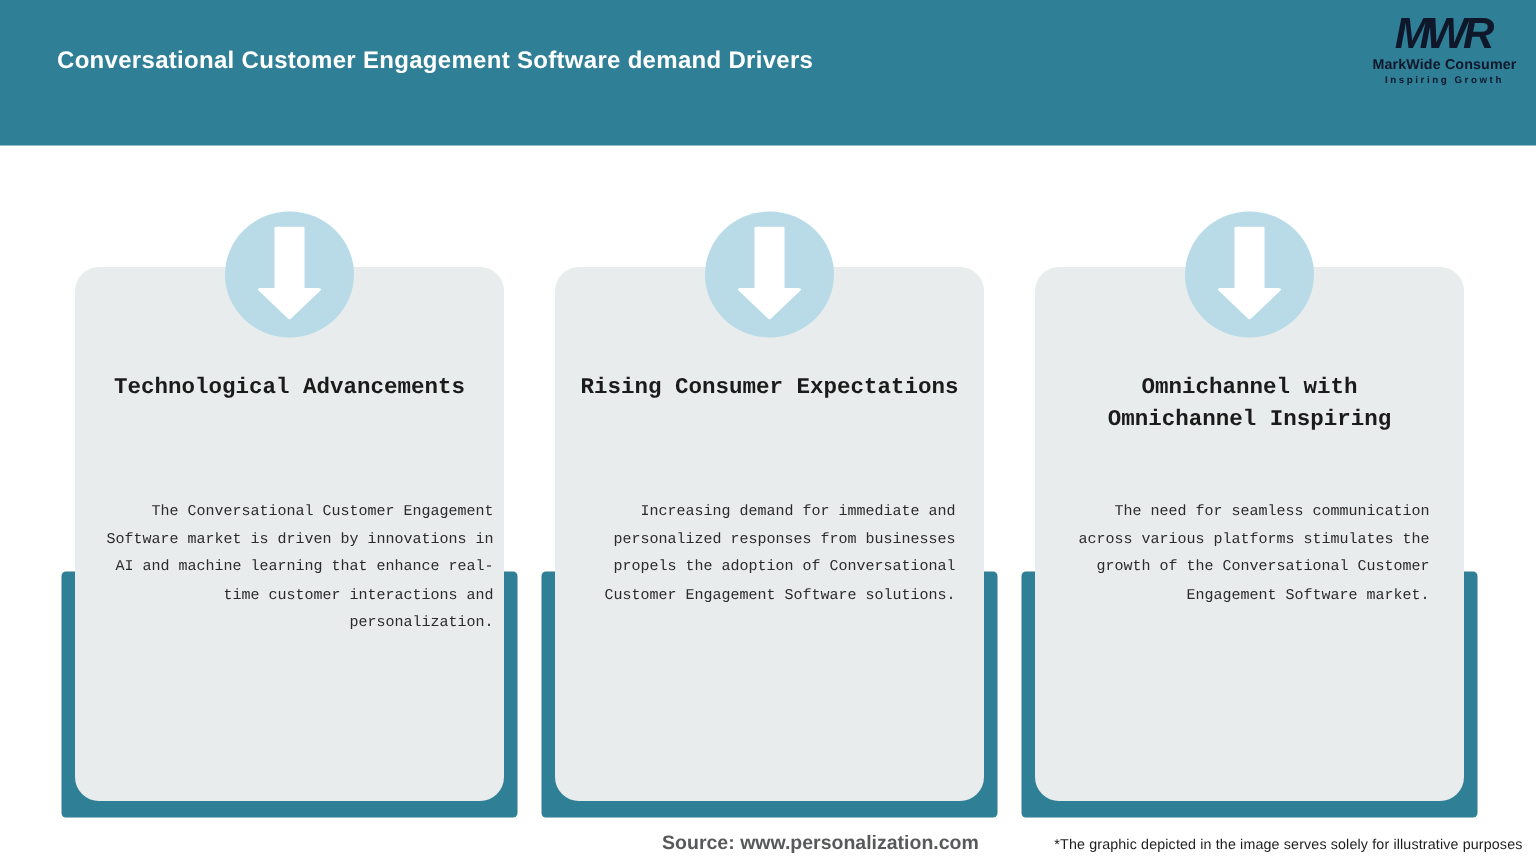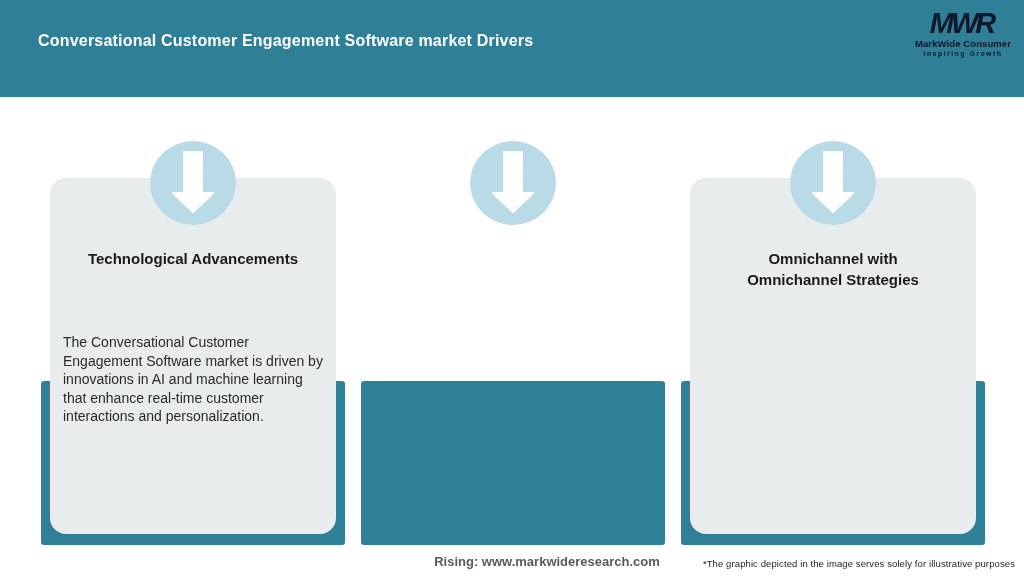--- a/index.html
+++ b/index.html
@@ -14,43 +14,43 @@
     color:#ffffff;letter-spacing:0.2px;line-height:22px;white-space:nowrap;
   }
   .logo{position:absolute;right:11px;top:8px;width:100px;text-align:center;color:#0f172a;}
   .logo-acronym{
     font-size:29px;line-height:30px;font-weight:bold;font-style:italic;
     letter-spacing:-3px;padding-right:3px;
   }
   .logo-name{font-size:9.5px;font-weight:bold;line-height:11px;letter-spacing:0.1px;}
   .logo-tagline{font-size:6.5px;font-weight:bold;letter-spacing:1.7px;line-height:9px;}
   
-  .col{position:absolute;top:0;width:320px;height:408px;}
+  .col{position:absolute;top:0;width:320px;height:408px;font-family:Liberation Mono, monospace;}
   .col.c1{left:33px;} .col.c2{left:353px;} .col.c3{left:673px;}
   .backing{
     position:absolute;left:8px;top:381px;width:304px;height:164px;
     background:#2f7f96;border-radius:3px;
   }
   .card{
     position:absolute;left:17px;top:178px;width:286px;height:356px;
     background:#e9ecec;border-radius:16px;
   }
   .circle{
     position:absolute;left:117px;top:141px;width:86px;height:84px;border-radius:50%;
     background:#b9dbe8;display:flex;align-items:center;justify-content:center;
   }
   .circle svg{display:block;margin-top:-2px;}
   .card-title{
     position:absolute;left:0;top:70px;width:100%;text-align:center;
     font-size:15px;font-weight:bold;color:#1b1b1b;line-height:21px;
   }
   .card-title span{display:block;}
   .card-body{
-    position:absolute;left:13px;top:155px;font-size:14px;line-height:18.5px;
-    color:#2b2b2b;text-align:left;
+    position:absolute;left:13px;top:155px;font-size:10px;line-height:18.5px;
+    color:#2b2b2b;text-align:right;
   }
   .c1 .card-body{width:266px;}
   .c2 .card-body{width:254px;}
   .c3 .card-body{width:250px;}
   
   .source{
     position:absolute;left:70px;top:554px;width:954px;text-align:center;
     font-size:13px;font-weight:bold;color:#58595b;
   }
   .disclaimer{
@@ -58,21 +58,21 @@
     letter-spacing:0.1px;
     text-align:center;
   }
 </style>
 </head>
 <body>
 
 <div class="stage">
 
   <div class="header">
-    <div class="page-title">Conversational Customer Engagement Software market Drivers</div>
+    <div class="page-title">Conversational Customer Engagement Software demand Drivers</div>
     <div class="logo">
       <div class="logo-acronym">MWR</div>
       <div class="logo-name">MarkWide Consumer</div>
       <div class="logo-tagline">Inspiring Growth</div>
     </div>
   </div>
 
   <div class="col c1">
     <div class="backing"></div>
     <div class="card">
@@ -84,38 +84,46 @@
     </div>
     <div class="circle">
       <svg width="44" height="62" viewBox="0 0 44 62">
         <path d="M13 1 L31 1 L31 42 L42 42 L22 61 L2 42 L13 42 Z" fill="#ffffff" stroke="#ffffff" stroke-width="2" stroke-linejoin="round"></path>
       </svg>
     </div>
   </div>
 
   <div class="col c2">
     <div class="backing"></div>
+    <div class="card">
+      <div class="card-title">
+        <span>Rising Consumer Expectations</span>
+        <span></span>
+      </div>
+      <div class="card-body">Increasing demand for immediate and personalized responses from businesses propels the adoption of Conversational Customer Engagement Software solutions.</div>
+    </div>
     <div class="circle">
       <svg width="44" height="62" viewBox="0 0 44 62">
         <path d="M13 1 L31 1 L31 42 L42 42 L22 61 L2 42 L13 42 Z" fill="#ffffff" stroke="#ffffff" stroke-width="2" stroke-linejoin="round"></path>
       </svg>
     </div>
   </div>
 
   <div class="col c3">
     <div class="backing"></div>
     <div class="card">
       <div class="card-title">
         <span>Omnichannel with</span>
-        <span>Omnichannel Strategies</span>
+        <span>Omnichannel Inspiring</span>
       </div>
+      <div class="card-body">The need for seamless communication across various platforms stimulates the growth of the Conversational Customer Engagement Software market.</div>
     </div>
     <div class="circle">
       <svg width="44" height="62" viewBox="0 0 44 62">
         <path d="M13 1 L31 1 L31 42 L42 42 L22 61 L2 42 L13 42 Z" fill="#ffffff" stroke="#ffffff" stroke-width="2" stroke-linejoin="round"></path>
       </svg>
     </div>
   </div>
 
-  <div class="source">Rising: www.markwideresearch.com</div>
+  <div class="source">Source: www.personalization.com</div>
   <div class="disclaimer">*The graphic depicted in the image serves solely for illustrative purposes</div>
 
 </div>
 
 </body></html>

